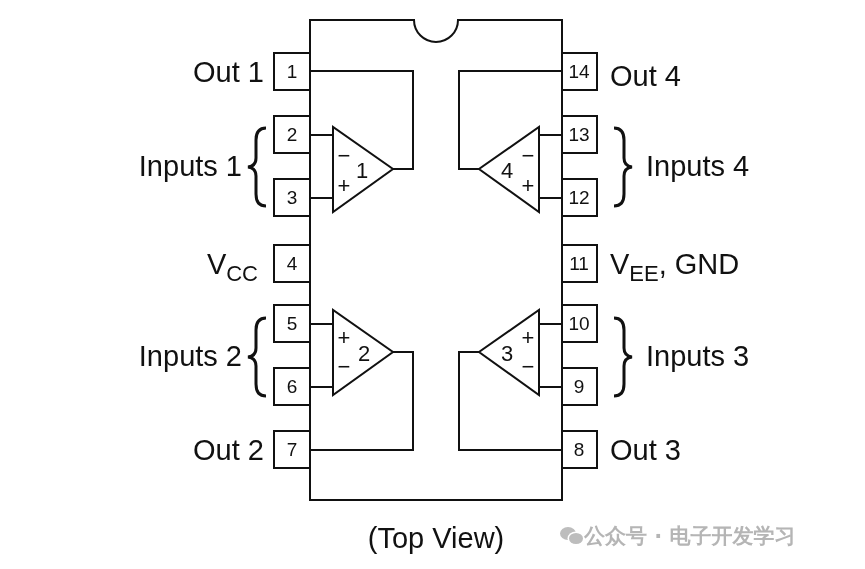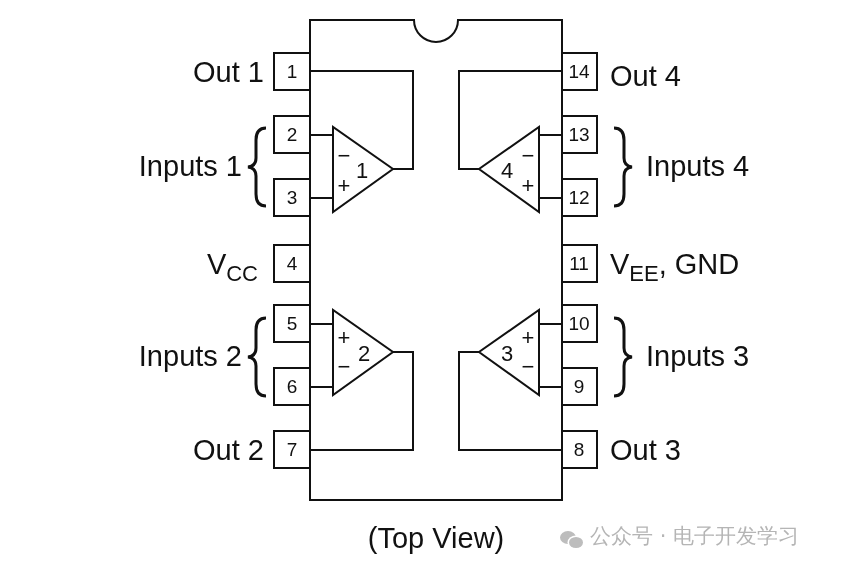--- a/index.html
+++ b/index.html
@@ -2,21 +2,21 @@
 <html><head>
 <meta charset="utf-8">
 <style>
   html,body{margin:0;padding:0;background:#ffffff;}
   body{width:865px;height:569px;overflow:hidden;position:relative;font-family:"Liberation Sans",sans-serif;}
   svg{position:absolute;left:0;top:0;}
   .lbl{font-family:"Liberation Sans",sans-serif;font-size:29px;fill:#111;transform-origin:0 0;}
   .pinnum{font-family:"Liberation Sans",sans-serif;font-size:19px;fill:#111;}
   .sign{font-family:"Liberation Sans",sans-serif;font-size:22px;fill:#111;}
   .ampnum{font-family:"Liberation Sans",sans-serif;font-size:22px;fill:#111;}
-  .wm{position:absolute;left:560px;top:522px;color:#b5b5b5;font-family:"DejaVu Sans",sans-serif;font-size:21px;display:flex;align-items:flex-end;gap:6px;}
+  .wm{position:absolute;left:560px;top:522px;color:#b5b5b5;font-family:"DejaVu Sans",sans-serif;font-size:21px;display:flex;align-items:center;font-weight:bold;}
   .wm .icon{display:inline-block;width:24px;height:20px;position:relative;}
   .wm .icon::before{content:"";position:absolute;left:0;top:1px;width:16px;height:13px;border-radius:50%;background:#bdbdbd;}
   .wm .icon::after{content:"";position:absolute;left:9px;top:7px;width:14px;height:11px;border-radius:50%;background:#bdbdbd;box-shadow:0 0 0 1.5px #fff;}
 </style>
 </head>
 <body>
 
 <svg width="865" height="569" viewBox="0 0 865 569">
   <g stroke="#111" stroke-width="2" fill="none">
 

